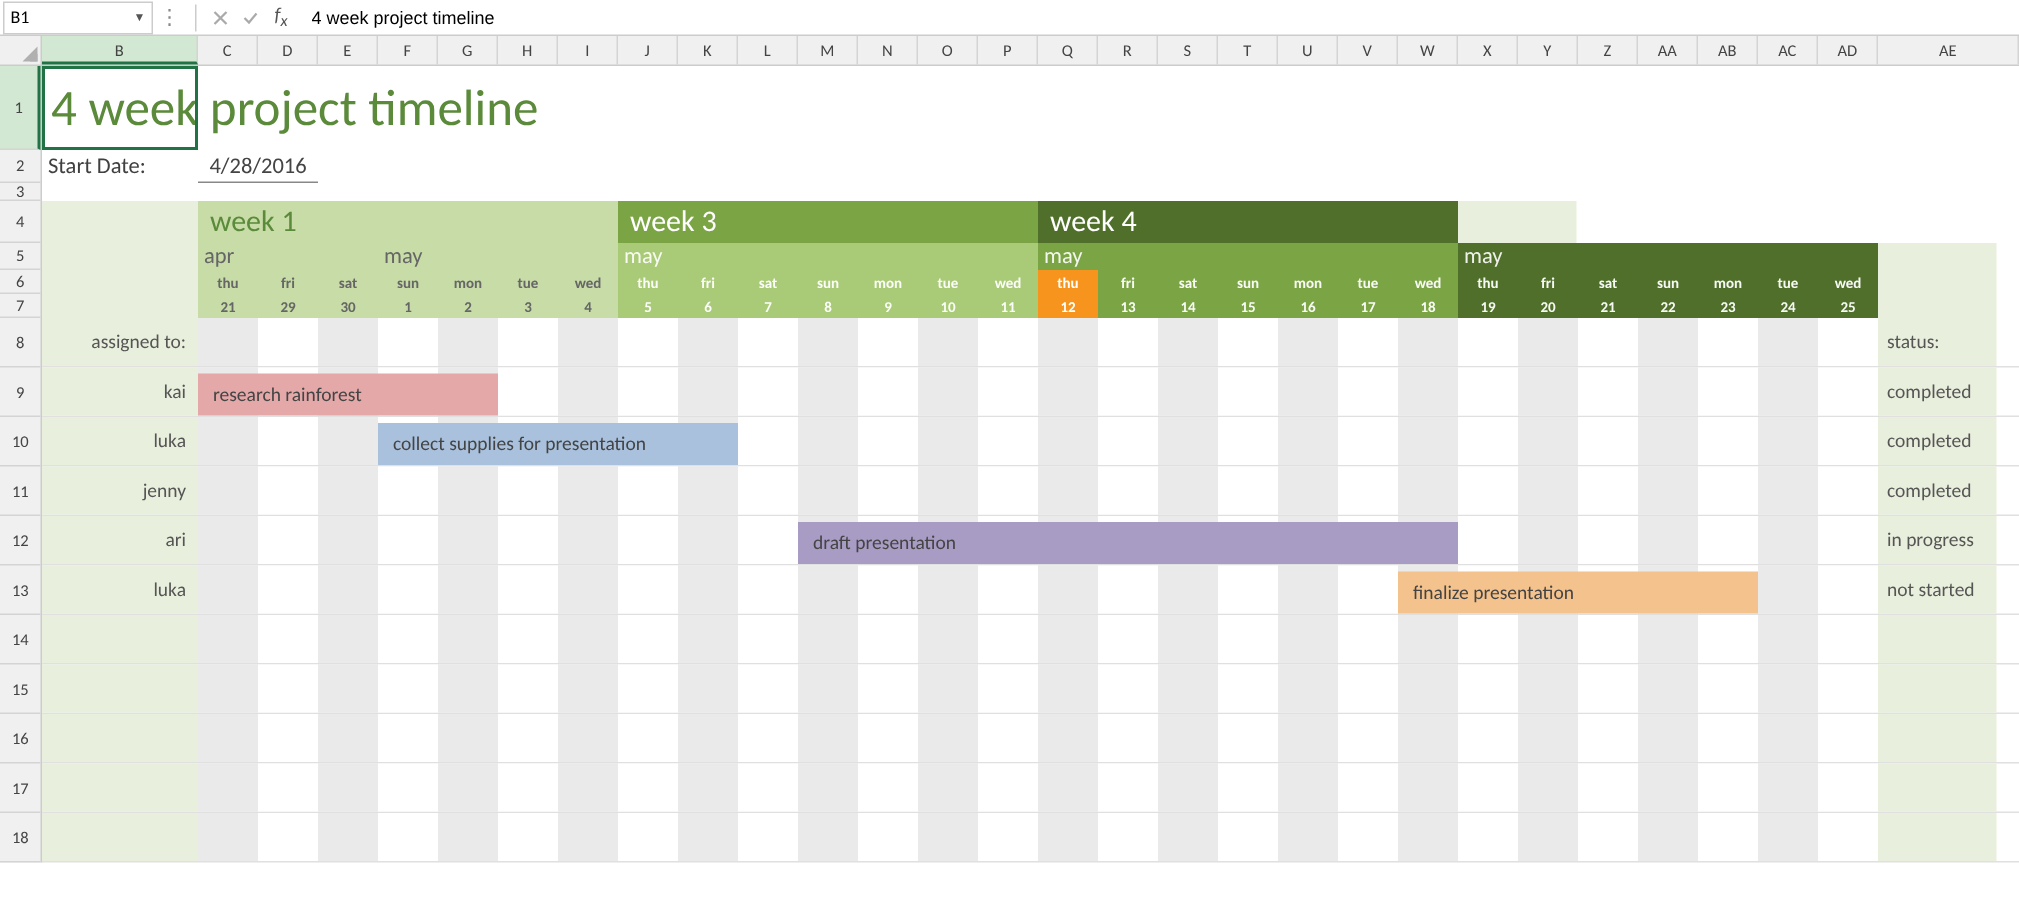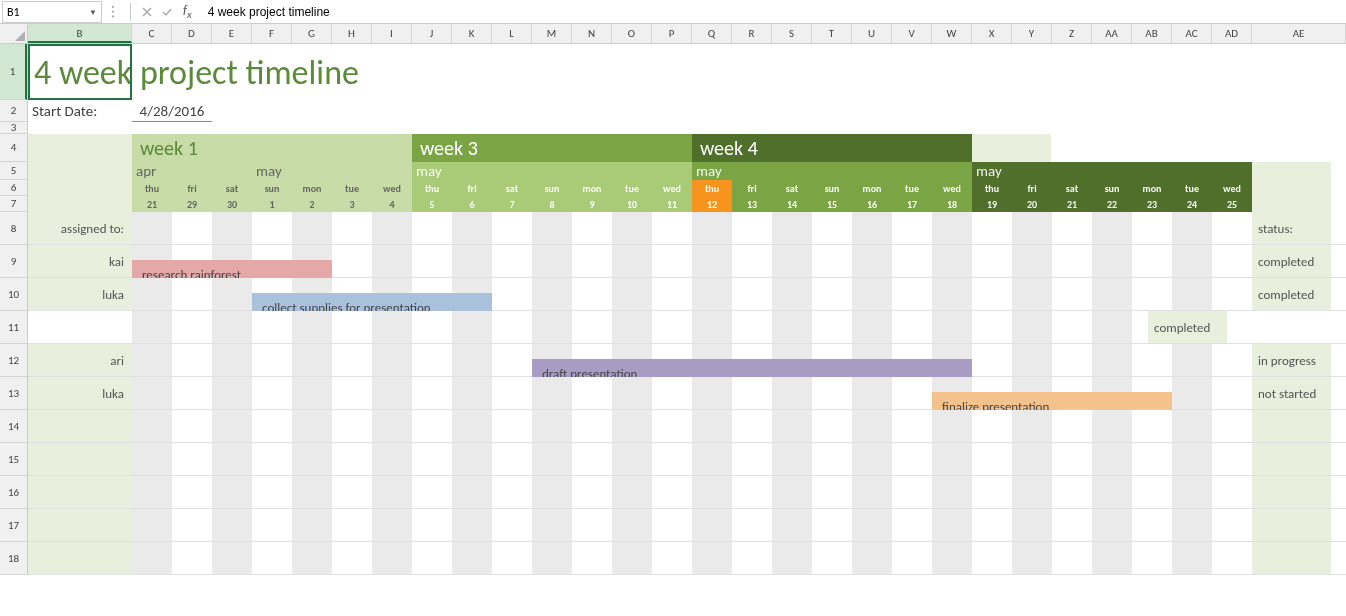--- a/index.html
+++ b/index.html
@@ -77,21 +77,21 @@
 
 .stripe-row { position:absolute; left:104px; top:0; height:100%; display:flex; }
 .stripe { width:40px; height:100%; }
 .stripe.g { background:#eaeaea; }
 .stripe.w { background:#fff; }
 .task-row-border { border-bottom: 1px solid #e0e0e0; }
 
 .assigned-lbl { font-size:13px; color:#555; text-align:right; padding-right:8px; height:100%; display:flex; align-items:center; justify-content:flex-end; }
 .status-lbl { font-size:13px; color:#555; padding-left:6px; height:100%; display:flex; align-items:center; }
 
-.task-bar { position:absolute; height:28px; top:15px; font-size:13px; color:#444; display:flex; align-items:center; padding-left:10px; }
+.task-bar { position:absolute; height:28px; top:4px; font-size:13px; color:#444; display:flex; align-items:center; padding-left:10px; }
 .bar-1 { background:#e4a8a8; }
 .bar-2 { background:#a9c1dd; }
 .bar-3 { background:#c7dca7; }
 .bar-4 { background:#a89cc4; }
 .bar-5 { background:#f4c28c; }
 
 svg.ico { width:12px; height:12px; }
 </style>
 </head>
 <body>
@@ -411,20 +411,21 @@
             <div class="stripe w"></div>
             <div class="stripe g"></div>
             <div class="stripe w"></div>
             <div class="stripe g"></div>
             <div class="stripe w"></div>
             <div class="stripe g"></div>
             <div class="stripe w"></div>
             <div class="stripe g"></div>
             <div class="stripe w"></div>
           </div>
+          <div class="colB assigned-lbl left-pad" style="position: relative;">jenny</div>
           <div style="width: 1120px; flex-shrink: 0;"></div>
           <div class="colAE status-lbl right-pad" style="position: relative;">completed</div>
         </div>
         <div class="content-row r-task task-row-border" style="position: relative;">
           <div class="stripe-row">
             <div class="stripe g"></div>
             <div class="stripe w"></div>
             <div class="stripe g"></div>
             <div class="stripe w"></div>
             <div class="stripe g"></div>

